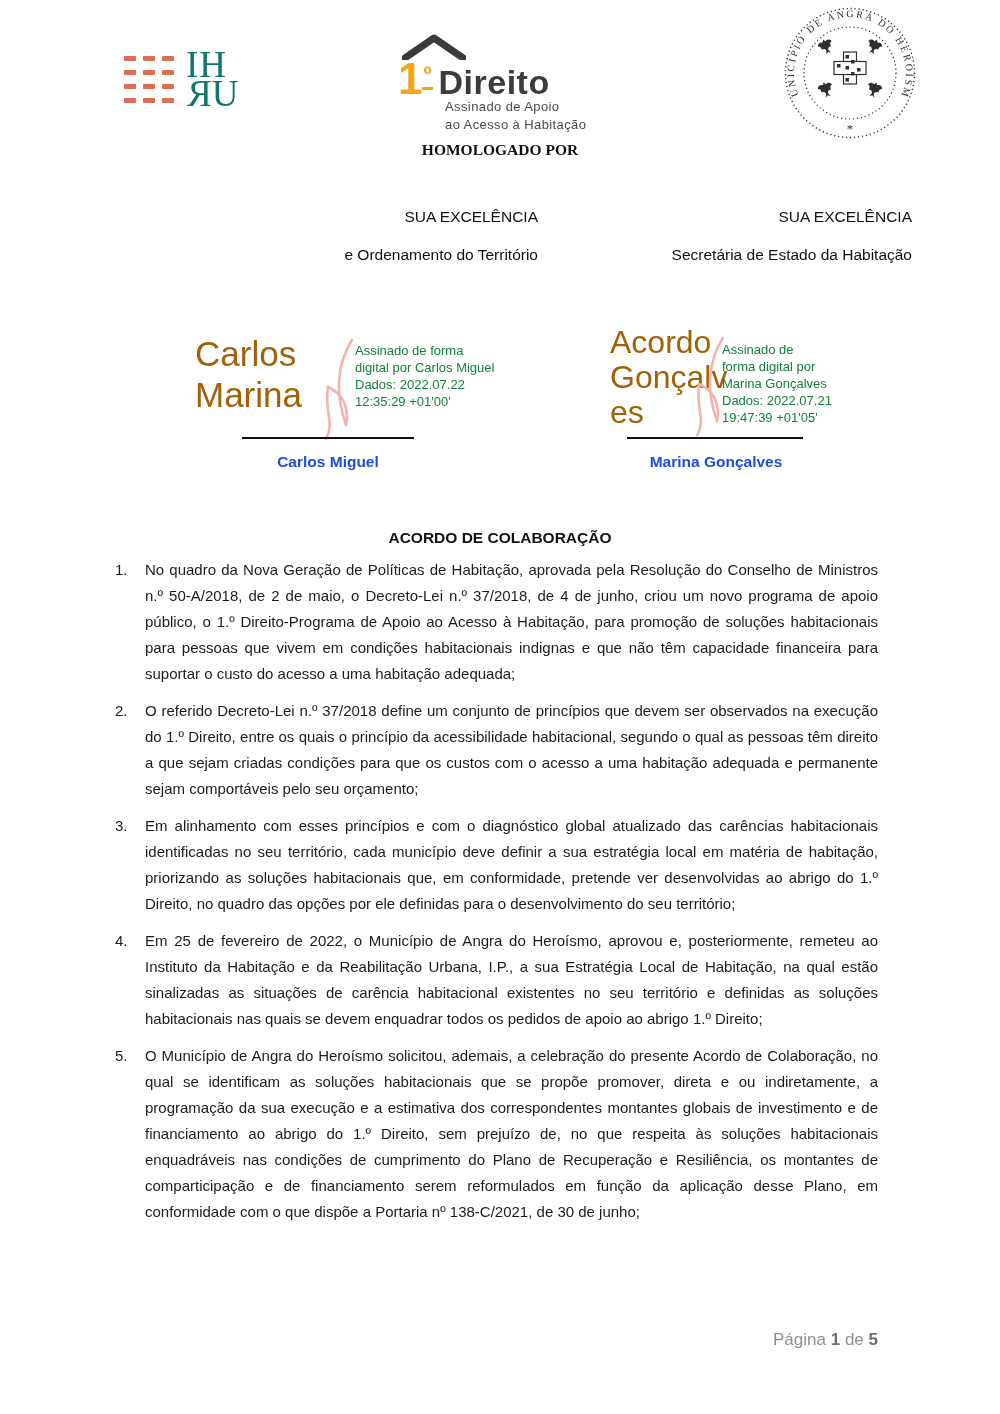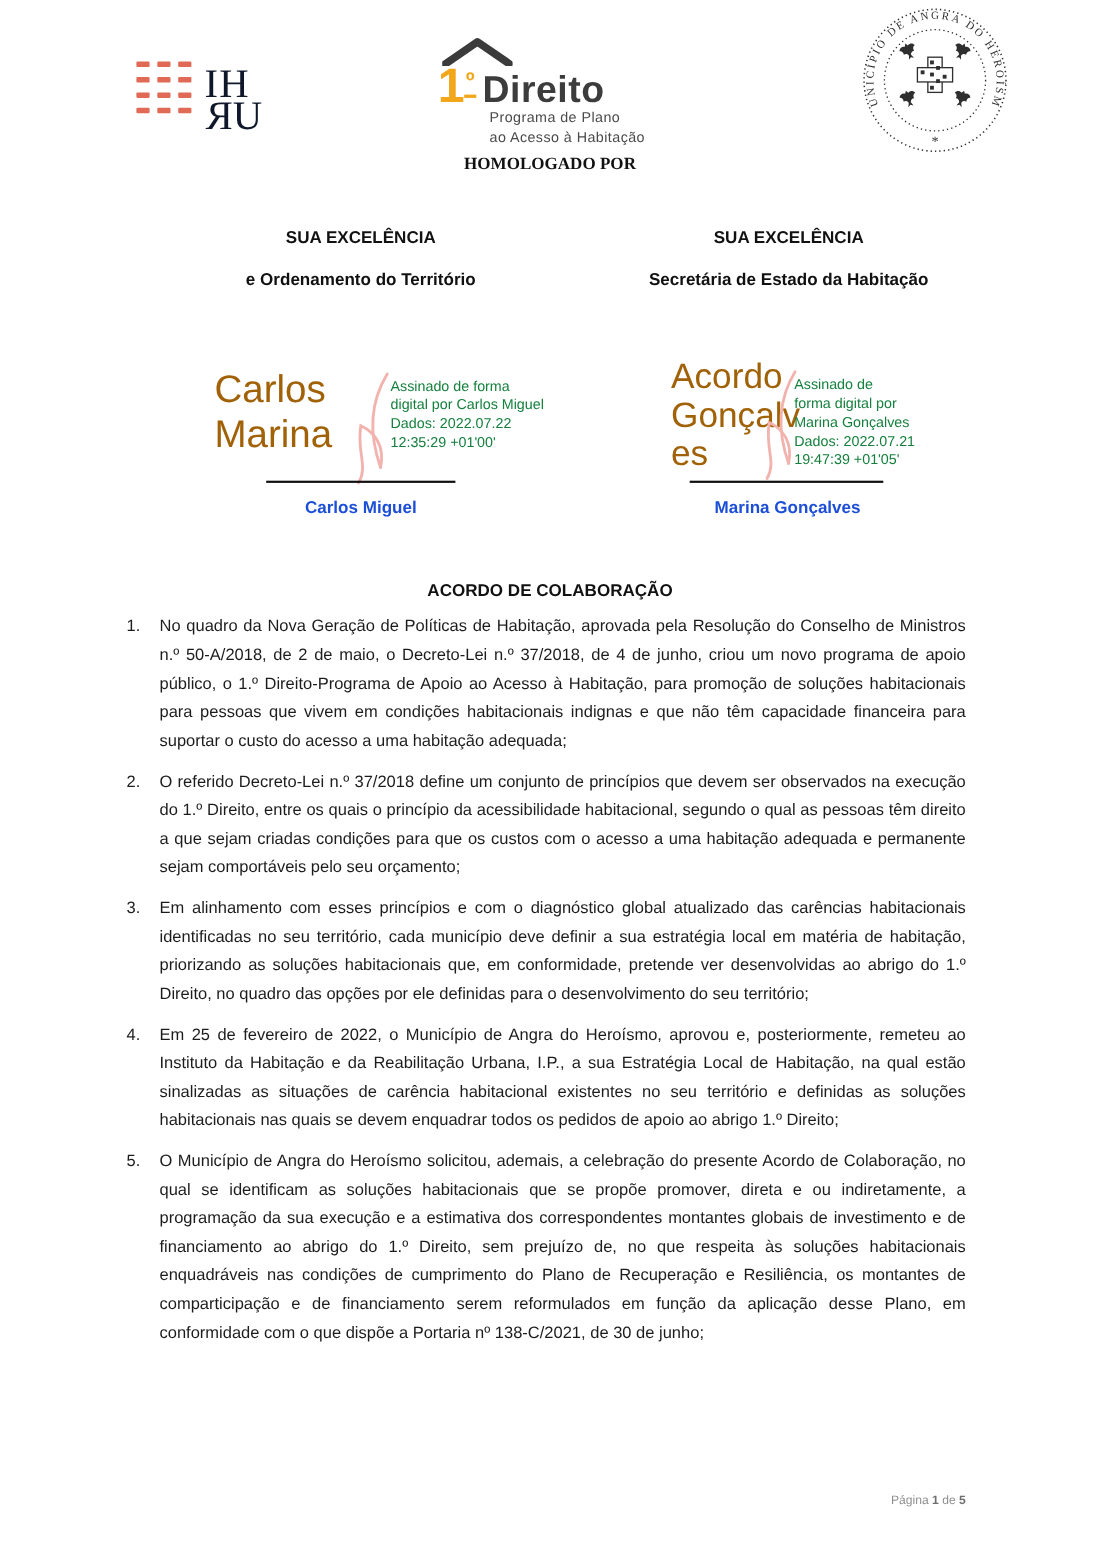--- a/index.html
+++ b/index.html
@@ -8,42 +8,42 @@
     background:#ffffff; font-family:"Liberation Sans", sans-serif;
     color:#1c1c1c; overflow:hidden;
   }
 
   
   .ihru-logo { position:absolute; left:124px; top:50px; display:flex; align-items:flex-start; }
   .dash-grid { display:grid; grid-template-columns:repeat(3,12px); column-gap:7px; row-gap:9px; margin-top:6px; }
   .dash { width:12px; height:5px; border-radius:1px; background:var(--logo-red,#e06a55); }
   .ihru-letters {
     margin-left:12px; font-family:"Liberation Serif", serif;
-    font-size:37px; line-height:29px; color:#0f172a; letter-spacing:1px; font-weight:500;margin-top:12px;
+    font-size:37px; line-height:29px; color:#0f766e; letter-spacing:1px; font-weight:500;
   }
   .mirrored { display:inline-block; transform:scaleX(-1); }
 
   .direito-logo { position:absolute; left:398px; top:34px; width:210px; }
   .roof-svg { position:absolute; left:4px; top:0; }
   .direito-main { position:absolute; left:0; top:20px; white-space:nowrap; }
   .numeral { color:var(--accent-orange,#f2a71b); font-size:44px; font-weight:bold; }
   .ordinal {
     color:var(--accent-orange,#f2a71b); font-size:22px; font-weight:bold;
     border-bottom:3px solid var(--accent-orange,#f2a71b);
     position:relative; top:-12px; padding:0 1px;
   }
   .direito-word { color:#3c3c3c; font-size:34px; font-weight:bold; margin-left:6px; letter-spacing:0.5px; }
   .direito-tagline { position:absolute; left:47px; top:64px; font-size:13px; line-height:17.5px; color:#4a4a4a; letter-spacing:0.4px; }
 
   .seal-wrap { position:absolute; left:781px; top:4px; }
 
   
   .homologado { position:absolute; top:141px; left:0; width:100%; text-align:center; font-weight:bold; font-size:15.5px; color:#111;font-family:Liberation Serif, serif; }
 
-  .exc-block { position:absolute; top:208px; text-align:center; font-weight:bold; font-size:15.5px; color:#111; }
+  .exc-block { position:absolute; top:208px; text-align:right; font-weight:normal; font-size:15.5px; color:#111; }
   .exc-left  { left:118px; width:420px; }
   .exc-right { left:522px; width:390px; }
   .exc-block p { margin:0 0 19.5px 0; }
 
   
   .sig-block { position:absolute; }
   .sig-left  { left:195px; top:333px; width:310px; height:110px; }
   .sig-right { left:610px; top:325px; width:310px; height:118px; }
   .big-sig { position:absolute; left:0; top:0; font-size:35px; line-height:41px; color:#a16207; font-weight:400; }
   .sig-right .big-sig { font-size:32px; line-height:35px; }
@@ -62,21 +62,21 @@
   .pname-left  { left:198px; }
   .pname-right { left:586px; }
 
   
   .acordo-heading { position:absolute; top:529px; left:116px; width:768px; text-align:center; font-weight:bold; font-size:15.5px; color:#111; }
   .clauses { position:absolute; left:112px; top:557px; width:766px; }
   .clause { position:relative; padding-left:33px; text-align:justify; font-size:15px; line-height:26px; margin:0 0 11px 0; color:#1c1c1c; }
   .clause .num { position:absolute; left:3px; top:0; }
 
   
-  .pagenum { position:absolute; top:1330px; right:122px; font-size:11px; color:#8f8f8f;margin-top:28px; }
+  .pagenum { position:absolute; top:1330px; right:122px; font-size:17px; color:#8f8f8f; }
   .pagenum .b { font-weight:bold; color:#6d6d6d; }
 
   .seal-ring-text { font-family:"Liberation Serif", serif; }
 </style>
 </head>
 <body>
 
 <div class="page">
 
   <div class="ihru-logo">
@@ -101,21 +101,21 @@
   </div>
 
   <div class="direito-logo">
     <svg class="roof-svg" width="64" height="26" viewBox="0 0 64 26">
       <path d="M3,24 L32,4 L61,24" fill="none" stroke="#3b3b3b" stroke-width="7" stroke-linecap="round" stroke-linejoin="round"></path>
     </svg>
     <div class="direito-main">
       <span class="numeral">1</span><span class="ordinal">º</span><span class="direito-word">Direito</span>
     </div>
     <div class="direito-tagline">
-      <span>Programa de Plano</span><br>
+      <span>Assinado de Apoio</span><br>
       <span>ao Acesso à Habitação</span>
     </div>
   </div>
 
   <div class="seal-wrap">
     <svg width="138" height="138" viewBox="0 0 138 138">
       <defs>
         <path id="sealArc" d="M 18.2,92.7 A 56,56 0 1 1 119.8,92.7" fill="none"></path>
         <g id="eagle">
           <path fill="#2f2f2f" d="M0,-8 L1.5,-5.5 C4,-7 6.5,-6 7.5,-3.5 C5.5,-3 4.5,-1.5 5,1 C3,0.5 1.5,1.5 1,3.5 L2.5,7 L0,5.5 L-2.5,7 L-1,3.5 C-1.5,1.5 -3,0.5 -5,1 C-4.5,-1.5 -5.5,-3 -7.5,-3.5 C-6.5,-6 -4,-7 -1.5,-5.5 Z"></path>

